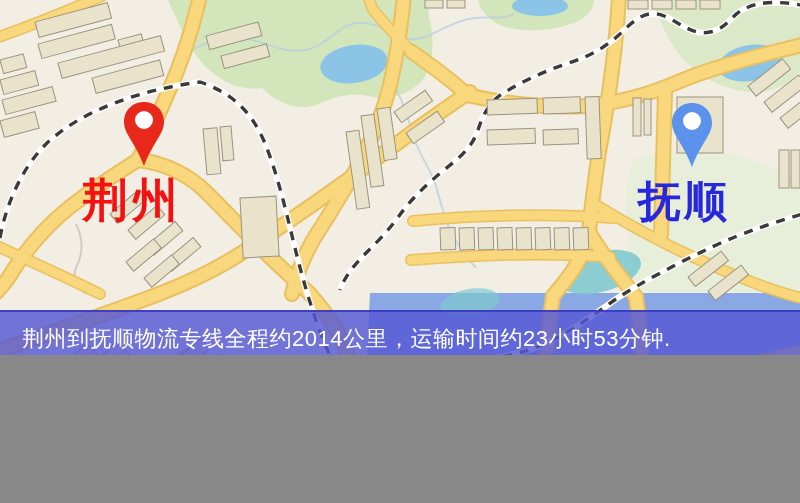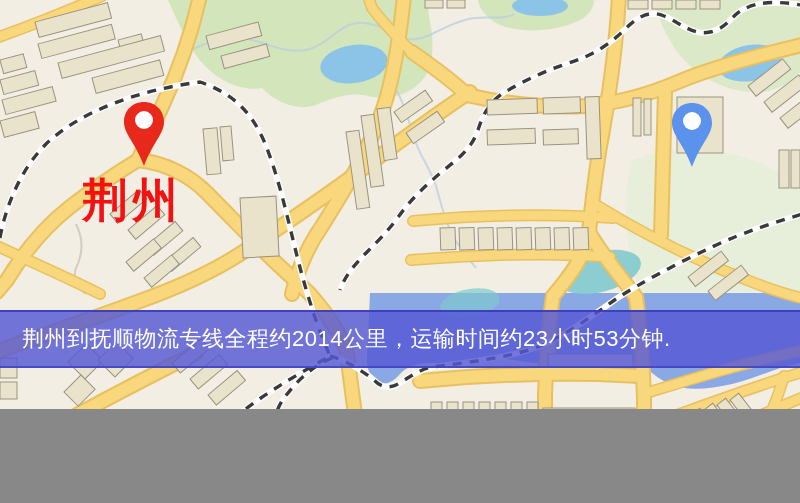--- a/index.html
+++ b/index.html
@@ -1,17 +1,17 @@
 <!DOCTYPE html>
 <html><head>
 <meta charset="utf-8">
 <style>
   html,body{margin:0;padding:0;background:#888;}
   .stage{
-    position:relative;width:800px;height:409px;overflow:hidden;
+    position:relative;width:800px;height:355px;overflow:hidden;
     background:#f2eee4;font-family:"Liberation Sans",sans-serif;
   }
   .basemap{position:absolute;left:0;top:0;}
   
   .rc1{fill:none;stroke:#e9c060;stroke-width:16;stroke-linecap:round;}
   .rf1{fill:none;stroke:#f8d77d;stroke-width:12;stroke-linecap:round;}
   .rc2{fill:none;stroke:#e9c060;stroke-width:12;stroke-linecap:round;}
   .rf2{fill:none;stroke:#f8d77d;stroke-width:9;stroke-linecap:round;}
   
   .rwW{fill:none;stroke:#fdfdfd;stroke-width:6;}
@@ -235,18 +235,19 @@
   <svg class="pin" style="left:122px;top:100px;" width="44" height="68" viewBox="0 0 44 68">
     <path d="M22,2 C10.5,2 2,10.5 2,22 C2,34 13,42 22,66 C31,42 42,34 42,22 C42,10.5 33.5,2 22,2 Z" fill="#e7281b"></path>
     <circle cx="22" cy="20" r="9" fill="#ffffff"></circle>
   </svg>
   <div class="city-label origin">荆州</div>
 
   <svg class="pin" style="left:670px;top:101px;" width="44" height="68" viewBox="0 0 44 68">
     <path d="M22,2 C10.5,2 2,10.5 2,22 C2,34 13,42 22,66 C31,42 42,34 42,22 C42,10.5 33.5,2 22,2 Z" fill="#5a92ec"></path>
     <circle cx="22" cy="20" r="9" fill="#ffffff"></circle>
   </svg>
+  <div class="city-label dest">抚顺</div>
 
   <div class="banner">
     <span>荆州到抚顺物流专线全程约2014公里，运输时间约23小时53分钟.</span>
   </div>
 
 </div>
 
 </body></html>

